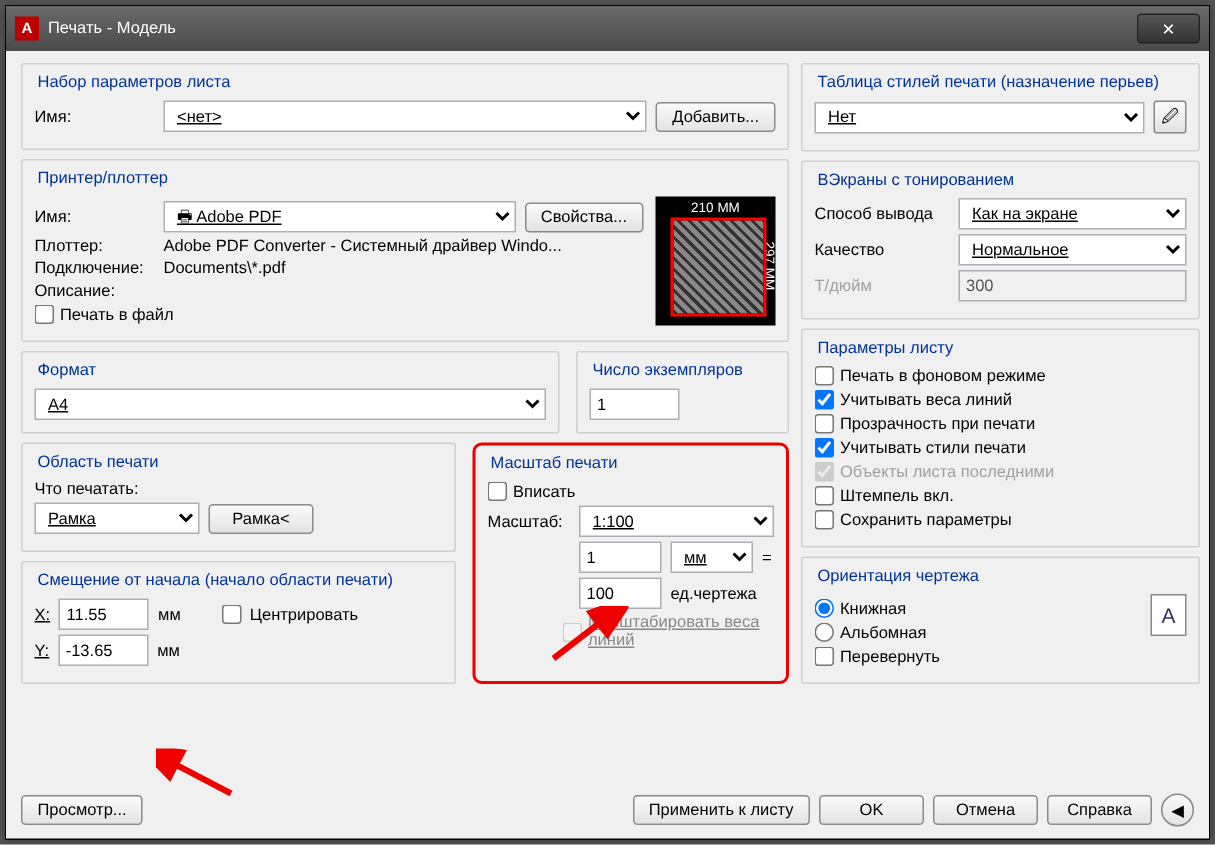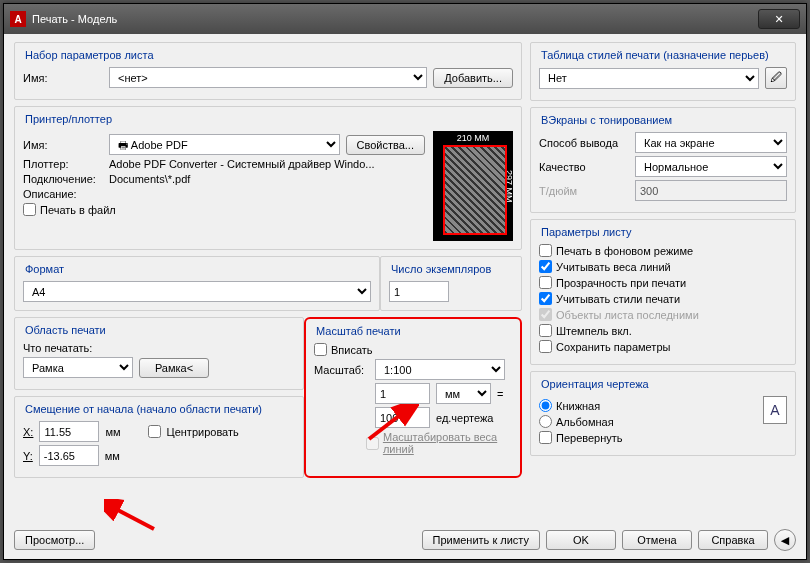--- a/index.html
+++ b/index.html
@@ -10,27 +10,27 @@
 .title-text { flex: 1; }
 .closebtn { width: 42px; height: 20px; background: linear-gradient(#555,#333); border: 1px solid #222; border-radius: 3px; display: flex; align-items: center; justify-content: center; color: #fff; cursor: pointer; }
 .body { padding: 8px 10px; display: flex; gap: 8px; }
 .leftcol { width: 530px; }
 .rightcol { flex: 1; }
 .group { border: 1px solid #d0d0d0; border-radius: 2px; padding: 6px 8px 8px; margin-bottom: 6px; position: relative; background: #f0f0f0; }
 .group-title { position: relative; top: 0; background: #f0f0f0; padding: 0 2px; color: #003399; margin-bottom: 6px; display: block; }
 .row { display: flex; align-items: center; margin: 3px 0; gap: 6px; }
 .lbl { width: 80px; }
 select, input[type=text] { border: 1px solid #abadb3; background: #fff; padding: 2px 4px; height: 21px; }
-select { height: 21px; }
+select { height: 21px; text-decoration: underline; }
 .btn { background: linear-gradient(#fafafa,#e3e3e3); border: 1px solid #8a8a8a; border-radius: 3px; padding: 3px 10px; cursor: pointer; min-width: 70px; text-align: center; }
 .chk { display: flex; align-items: center; gap: 4px; }
 input[type=checkbox], input[type=radio] { margin: 0; }
 .disabled { color: #a0a0a0; }
-.hr-row { display: flex; gap: 0; }
-.preview { width: 80px; height: 110px; background: #000; position: relative; margin-left: auto; }
+.hr-row { display: flex; gap: 11px; }
+.preview { width: 80px; height: 86px; background: #000; position: relative; margin-left: auto; }
 .preview-inner { position: absolute; top: 14px; left: 10px; right: 6px; bottom: 6px; border: 2px solid #f00; background: repeating-linear-gradient(45deg,#333,#333 2px,#888 2px,#888 5px); }
 .prev-top { position:absolute; top:2px; left:0; right:0; text-align:center; color:#fff; font-size:9px; }
 .prev-right { position:absolute; right:-1px; top:35%; color:#fff; font-size:9px; writing-mode:vertical-rl; }
 .red-box { border: 2px solid #e00; border-radius: 6px; }
 .footer { position: absolute; bottom: 8px; left: 10px; right: 10px; display: flex; align-items: center; gap: 6px; }
 .arrow { position: absolute; pointer-events: none; }
 .orient-icon { width: 24px; height: 28px; border: 1px solid #888; background: #fff; display: flex; align-items: center; justify-content: center; font-size: 14px; color: #336; }
 .link { color: #0033cc; text-decoration: underline; cursor: pointer; }
 .iconbtn { width: 22px; height: 22px; border: 1px solid #888; background: linear-gradient(#fafafa,#e3e3e3); display: flex; align-items: center; justify-content: center; cursor: pointer; border-radius: 2px; }
 .small-input { width: 60px; }

